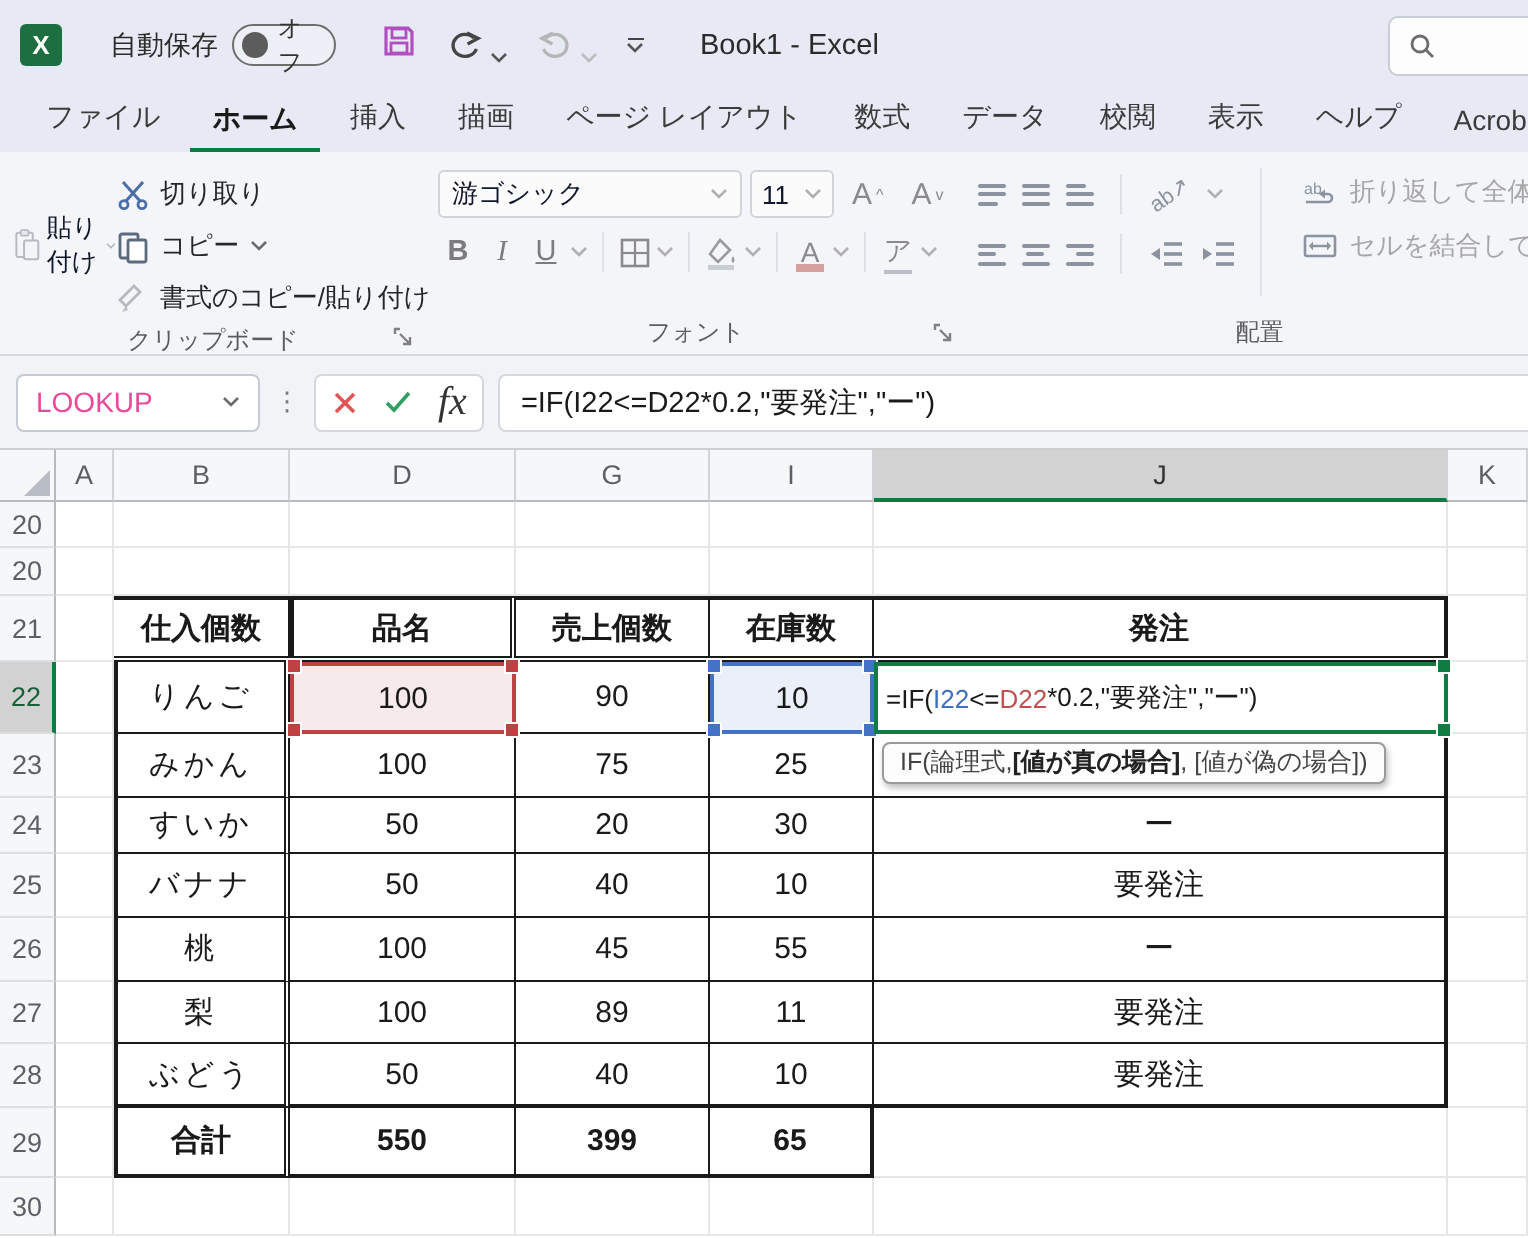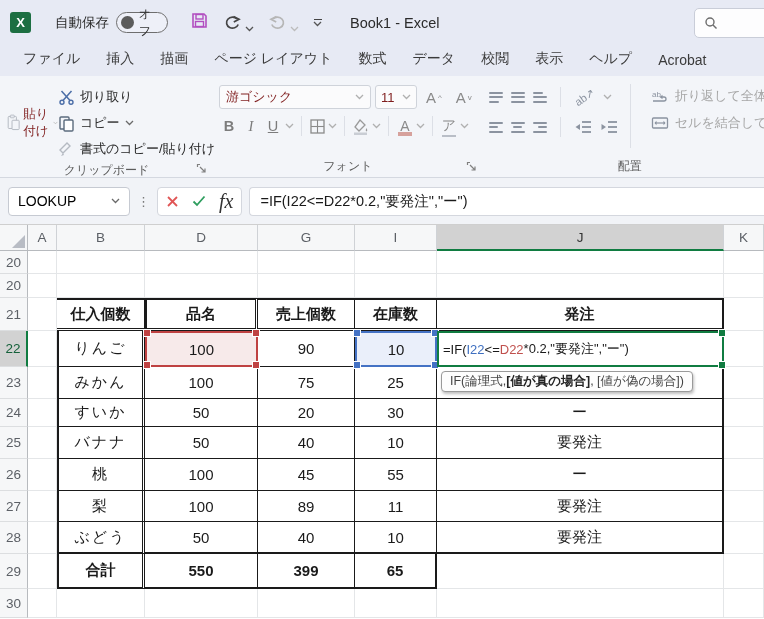--- a/index.html
+++ b/index.html
@@ -29,21 +29,21 @@
   .tab { font-size:14px; color:#3b3b3b; padding:5px 11px 8px 11px; white-space:nowrap; }
   .tab.active { font-weight:bold; color:#1a1a1a; border-bottom:2.5px solid #107c41; padding-bottom:5.5px; }
 
   
   .ribbon { height:102px; background:#f3f5f9; border-bottom:1px solid #d4d8e0; display:flex; flex:0 0 auto; overflow:hidden; }
   .rgroup { position:relative; height:100%; display:flex; flex-direction:column; }
   .rgroup-body { flex:1; display:flex; padding:6px 6px 0 6px; }
   .rgroup-label { height:22px; display:flex; align-items:center; justify-content:center; font-size:12px; color:#5c5c5c; gap:6px; position:relative; }
   .launcher { position:absolute; right:6px; bottom:5px; width:11px; height:11px; }
   .rsep { width:1px; background:#d9dde5; margin:4px 0; }
-  .dis { color:#7f1d1d; }
+  .dis { color:#0f172a; }
   .icon16 { width:17px; height:17px; flex:0 0 auto; }
   .ritem { display:flex; align-items:center; gap:5px; font-size:13px; color:#262626; white-space:nowrap; height:26px; }
   .paste-btn { width:52px; display:flex; flex-direction:row; align-items:center; justify-content:flex-start; gap:2px; padding-top:2px; }
   .paste-btn .lbl { font-size:12.5px; }
   .clip-col { display:flex; flex-direction:column; justify-content:flex-start; padding-top:2px; }
   .fontgrp { display:flex; flex-direction:column; gap:7px; padding-top:3px; }
   .font-row1 { display:flex; align-items:center; gap:4px; }
   .font-name-box { width:152px; height:24px; background:#fbfbfc; border:1px solid #cfd3da; border-radius:3px; display:flex; align-items:center; justify-content:space-between; padding:0 6px; font-size:13px; }
   .font-size-box { width:42px; height:24px; background:#fbfbfc; border:1px solid #cfd3da; border-radius:3px; display:flex; align-items:center; justify-content:space-between; padding:0 5px; font-size:13px; }
   .fbtn { font-size:15px; color:#8a8a8a; padding:0 5px; display:flex; align-items:center; gap:2px; }
@@ -54,21 +54,21 @@
   .acolor .cbar { position:absolute; left:2px; right:2px; bottom:-2px; height:4px; }
   .align-grid { display:flex; flex-direction:column; gap:10px; padding-top:5px; }
   .align-row { display:flex; align-items:center; gap:8px; }
   .lnicon { display:inline-flex; flex-direction:column; gap:2.5px; }
   .lnicon i { display:block; height:2px; background:#8b93a0; border-radius:1px; }
   .wrapmerge { display:flex; flex-direction:column; gap:9px; padding-top:5px; margin-left:10px; }
   .wm-item { display:flex; align-items:center; gap:6px; font-size:13px; color:#a6a6a6; white-space:nowrap; overflow:hidden; }
 
   
   .fbar { height:47px; background:#f1f3f7; display:flex; align-items:center; padding:0 0 0 8px; gap:7px; flex:0 0 auto; border-bottom:1px solid #cfcfcf; }
-  .name-box { width:122px; height:29px; background:#fff; border:1px solid #c6cad2; border-radius:4px; display:flex; align-items:center; justify-content:space-between; padding:0 9px; font-size:14px; color:#000000; }
+  .name-box { width:122px; height:29px; background:#fff; border:1px solid #c6cad2; border-radius:4px; display:flex; align-items:center; justify-content:space-between; padding:0 9px; font-size:14px; color:#ec4899; }
   .fdots { color:#7a7a7a; font-size:13px; letter-spacing:0; }
   .fbtns { height:29px; background:#fff; border:1px solid #d4d7de; border-radius:4px; display:flex; align-items:center; padding:0 8px; gap:13px; }
   .fx { font-family:"Liberation Serif",serif; font-style:italic; font-size:20px; color:#333; }
   .finput { flex:1; height:29px; background:#fff; border:1px solid #d4d7de; border-right:none; border-radius:4px 0 0 4px; display:flex; align-items:center; padding:0 10px; font-size:14.5px; color:#1a1a1a; white-space:nowrap; overflow:hidden; }
 
   
   .sheet { position:relative; flex:1; background:#fff; overflow:hidden; }
   #sheet-grid { display:grid; grid-template-columns:28px 29px 88px 113px 97px 82px 287px 40px;
     grid-template-rows:26px 23px 24px 33px 36px 32px 28px 32px 32px 31px 32px 35px 29px; width:764px; }
   .ch { background:#f6f7f8; border-right:1px solid #cfd2d6; border-bottom:1px solid #b7babe; color:#5c6066; font-size:13.5px; display:flex; align-items:center; justify-content:center; }
@@ -147,20 +147,21 @@
     <div class="search-box">
       <svg width="14" height="14" viewBox="0 0 14 14">
           <circle cx="6" cy="6" r="4" fill="none" stroke="#6d6d6d" stroke-width="1.4"></circle>
           <line x1="9" y1="9" x2="12.5" y2="12.5" stroke="#6d6d6d" stroke-width="1.4"></line>
         </svg>
     </div>
   </div>
 
   <div class="tabs-row" id="tabs-row">
       <div class="tab">ファイル</div>
+      <div class="tab active">ホーム</div>
       <div class="tab">挿入</div>
       <div class="tab">描画</div>
       <div class="tab">ページ レイアウト</div>
       <div class="tab">数式</div>
       <div class="tab">データ</div>
       <div class="tab">校閲</div>
       <div class="tab">表示</div>
       <div class="tab">ヘルプ</div>
       <div class="tab">Acrobat</div>
     </div>

